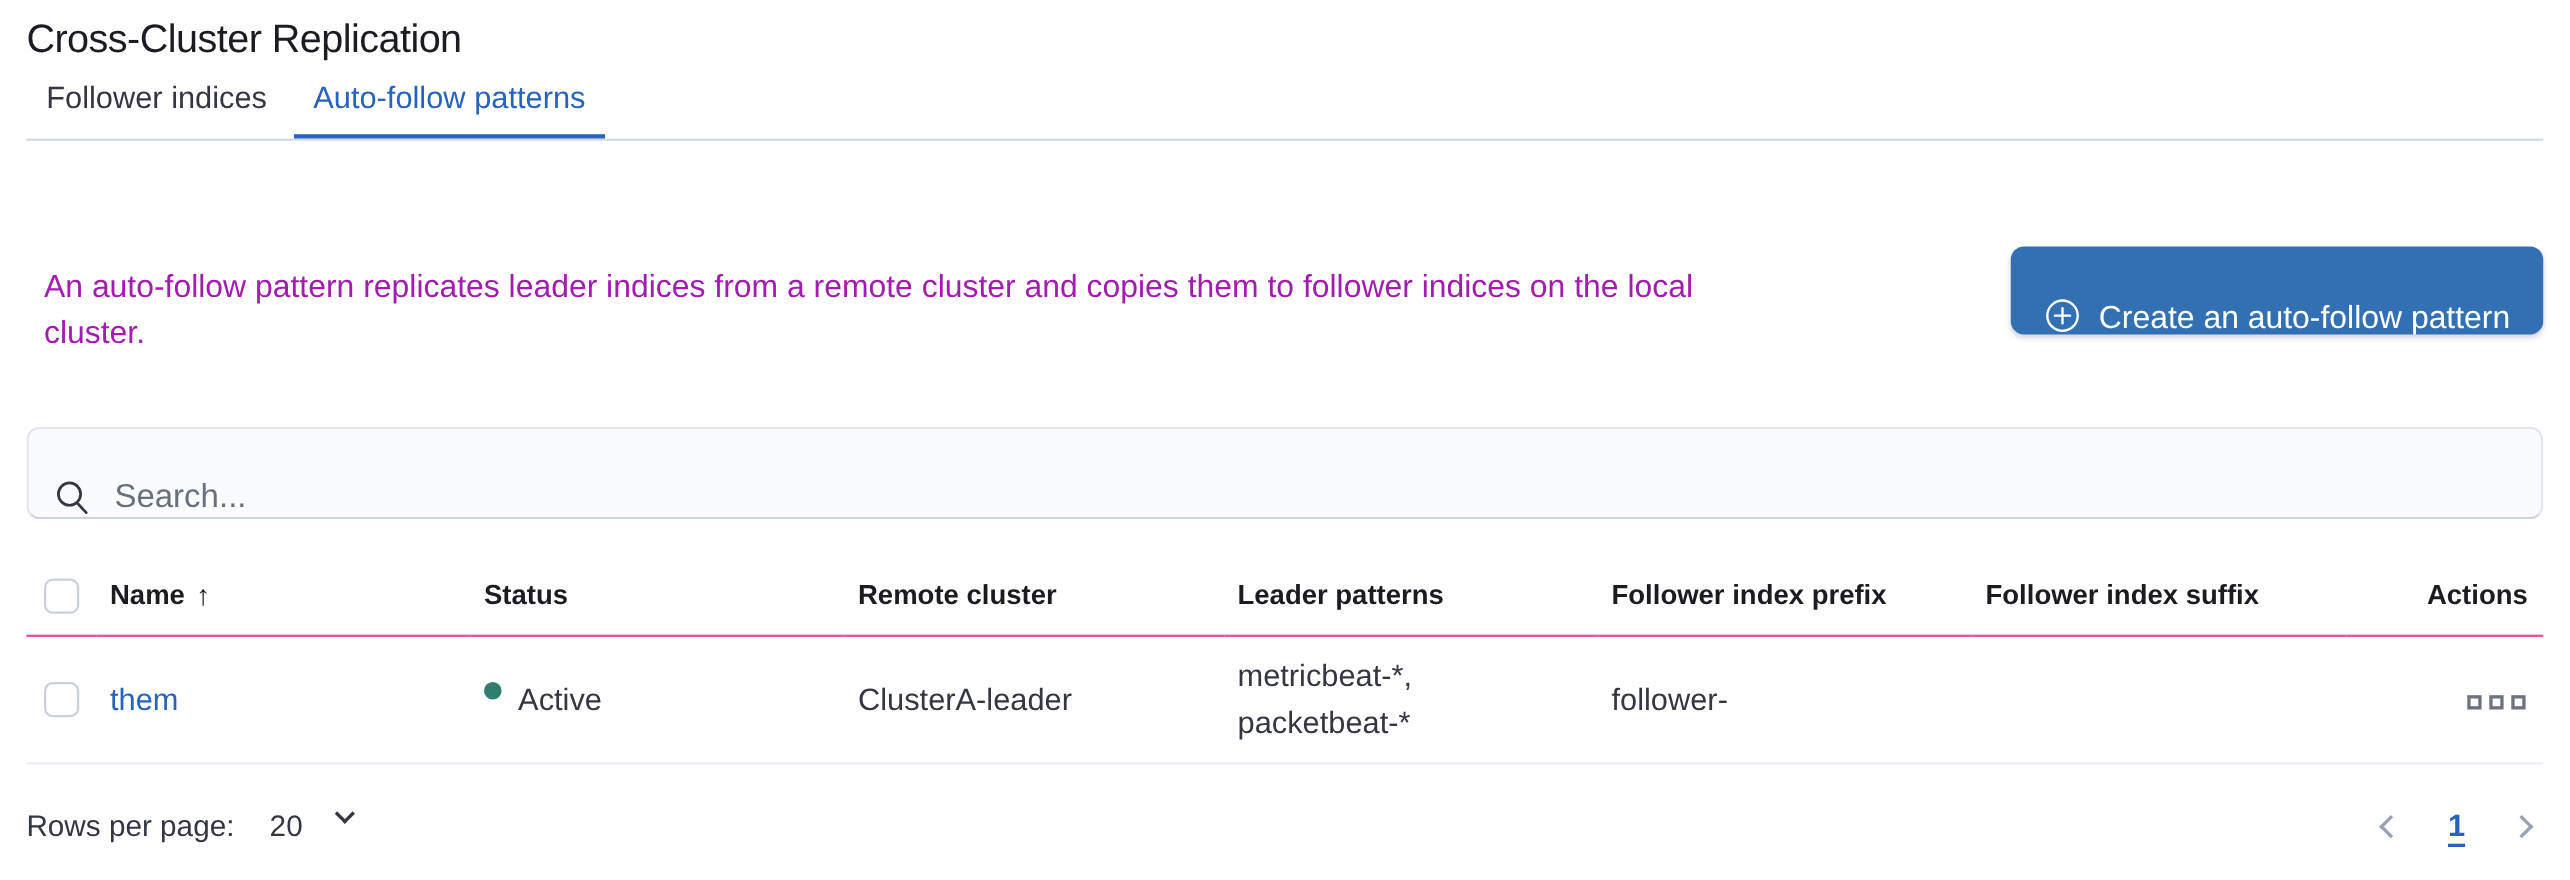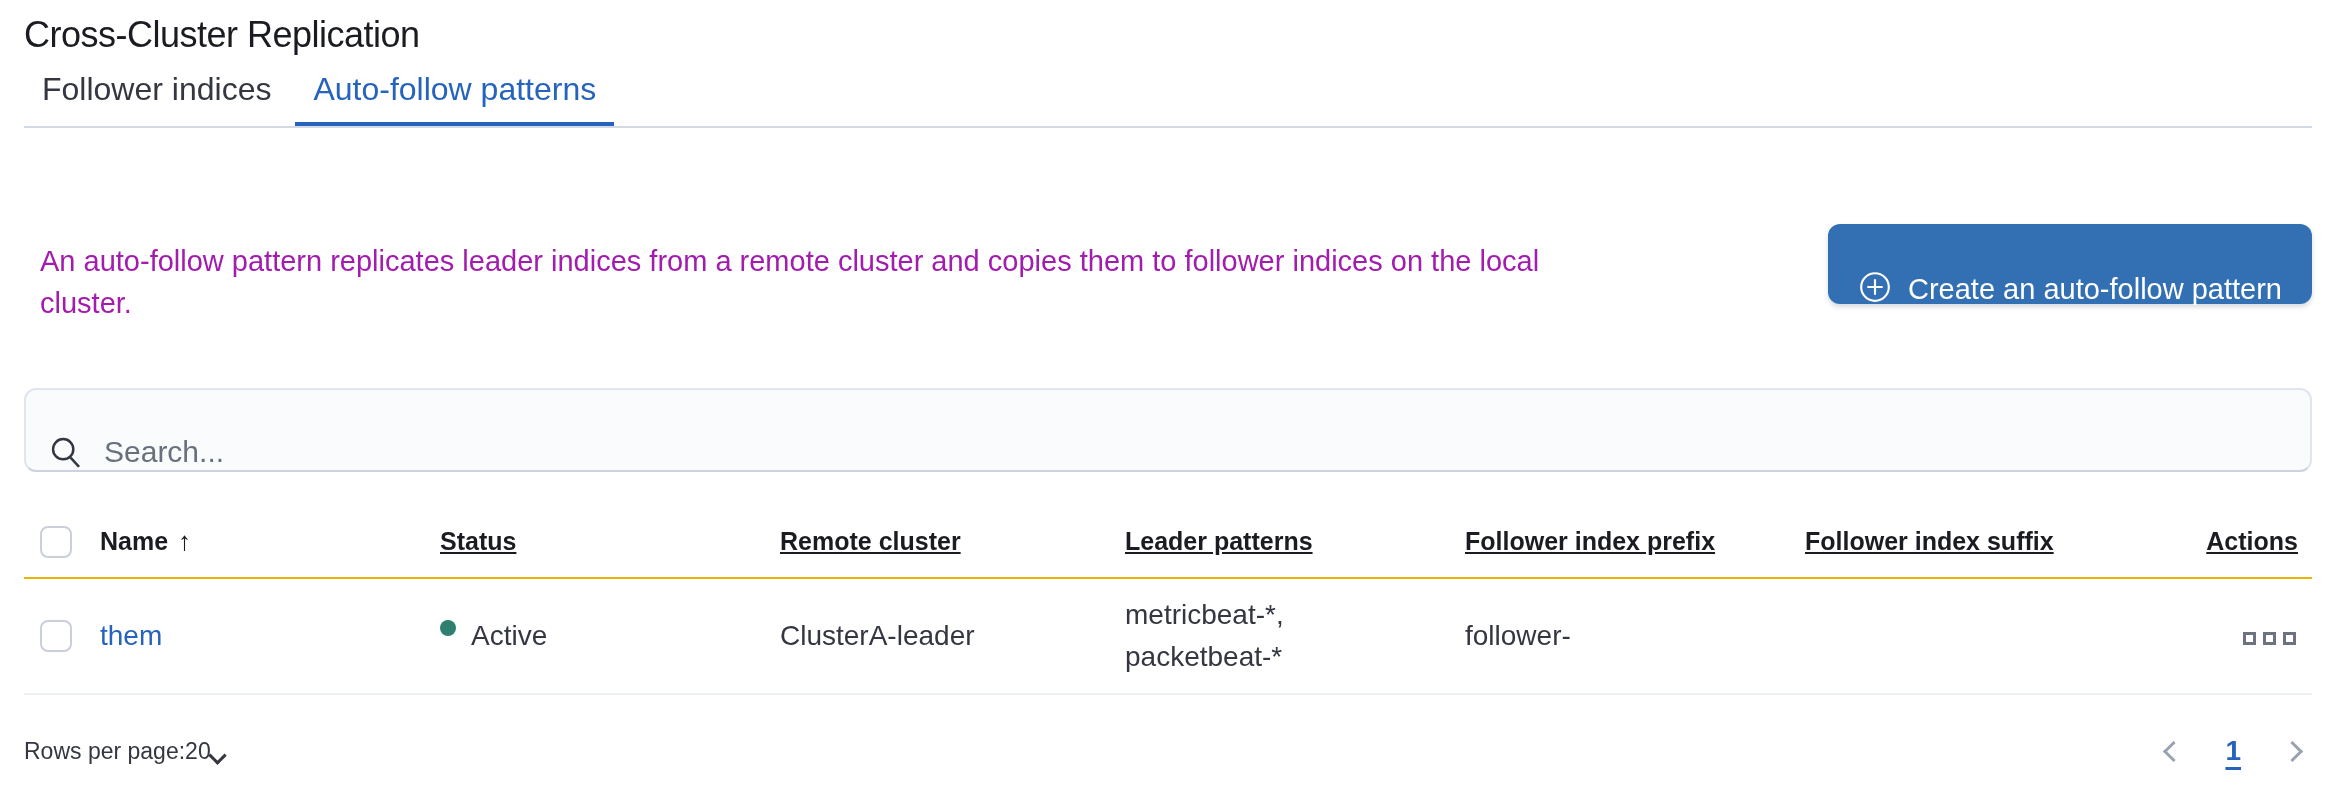--- a/index.html
+++ b/index.html
@@ -21,21 +21,21 @@
   }
 
   
   .tabs {
     display: flex; gap: 6px;
     margin-top: 16px;
     border-bottom: 2px solid #d3dae6;
   }
   .tab {
     padding: 0 18px 20px 18px;
-    font-size: 32px; font-weight: 500; line-height: 34px;
+    font-size: 28px; font-weight: 500; line-height: 34px;
     color: #343741; cursor: pointer; white-space: nowrap;
   }
   .tab.active {
     color: #2563bd;
     box-shadow: inset 0 -4px 0 #2563bd;
   }
 
   
   .intro-row {
     display: flex; justify-content: space-between; align-items: flex-start;
@@ -71,23 +71,23 @@
   }
   .search-bar input::placeholder { color: #69707d; opacity: 1; }
 
   
   table {
     width: 100%; margin-top: 34px;
     border-collapse: collapse; table-layout: fixed;
   }
   thead th {
     height: 72px; padding: 0 12px;
-    border-bottom: 2px solid #eab308;
+    border-bottom: 2px solid #ec4899;
     font-size: 25px; font-weight: 700; color: #1a1c21;
-    text-align: left; vertical-align: middle; white-space: nowrap; text-decoration: underline;
+    text-align: left; vertical-align: middle; white-space: nowrap;
   }
   tbody td {
     height: 116px; padding: 0 12px;
     border-bottom: 2px solid #eceff5;
     font-size: 28px; color: #343741;
     text-align: left; vertical-align: middle;
   }
   th.col-check, td.col-check { padding: 0 16px; }
   th.right, td.right { text-align: right; padding-right: 14px; }
 
@@ -126,23 +126,23 @@
     width: 13px; height: 13px;
     border: 3px solid #6d7280; background: #ffffff;
   }
 
   
   .footer {
     display: flex; justify-content: space-between; align-items: center;
     margin-top: 40px;
   }
   .rows-btn {
-    display: inline-flex; align-items: flex-end; gap: 0;
+    display: inline-flex; align-items: flex-start; gap: 32px;
     background: none; border: none; padding: 0;
-    font-family: inherit; font-size: 23px; color: #343741;
+    font-family: inherit; font-size: 27px; color: #343741;
     cursor: pointer;
   }
   .chev {
     display: inline-block; width: 13px; height: 13px;
     border-right: 3px solid currentColor; border-bottom: 3px solid currentColor;
   }
   .chev.down  { transform: rotate(45deg) translate(-2px, -2px); }
   .chev.left  { transform: rotate(135deg); }
   .chev.right { transform: rotate(-45deg); }
 

